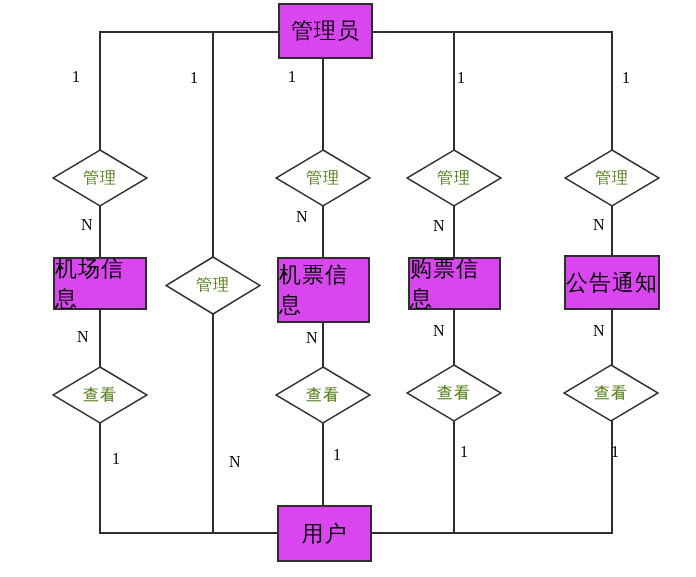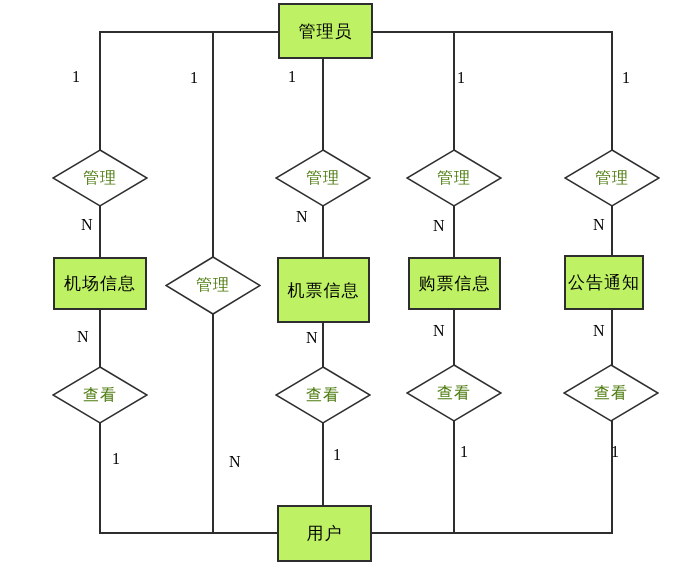--- a/index.html
+++ b/index.html
@@ -22,25 +22,25 @@
   }
   .hline {
     position: absolute;
     height: 1.5px;
     background: #2e2e2e;
   }
   .entity {
     position: absolute;
     box-sizing: border-box;
     border: 2px solid #2e2e2e;
-    background: #bef264;
+    background: #d946ef;
     display: flex;
     align-items: center;
     justify-content: center;
-    font-size: 17px;
+    font-size: 22px;
     color: #000000;
     letter-spacing: 1px;
     z-index: 2;
   }
   .diamond {
     position: absolute;
     width: 96px;
     height: 58px;
     z-index: 2;
   }
@@ -96,21 +96,21 @@
   </div>
   <div class="entity" style="left:53px;top:257px;width:94px;height:53px">
     <span>机场信息</span>
   </div>
   <div class="entity" style="left:277px;top:257px;width:93px;height:66px">
     <span>机票信息</span>
   </div>
   <div class="entity" style="left:408px;top:257px;width:93px;height:53px">
     <span>购票信息</span>
   </div>
-  <div class="entity" style="left:564px;top:255px;width:80px;height:55px">
+  <div class="entity" style="left:564px;top:255px;width:96px;height:55px">
     <span>公告通知</span>
   </div>
 
   <div class="diamond" style="left:52px;top:149px">
     <svg width="96" height="58" viewBox="0 0 96 58">
         <polygon points="48,1 95,29 48,57 1,29" fill="#ffffff" stroke="#2e2e2e" stroke-width="1.5"></polygon>
       </svg>
     <span class="dlabel">管理</span>
   </div>
   <div class="diamond" style="left:165px;top:256px;height:59px">

